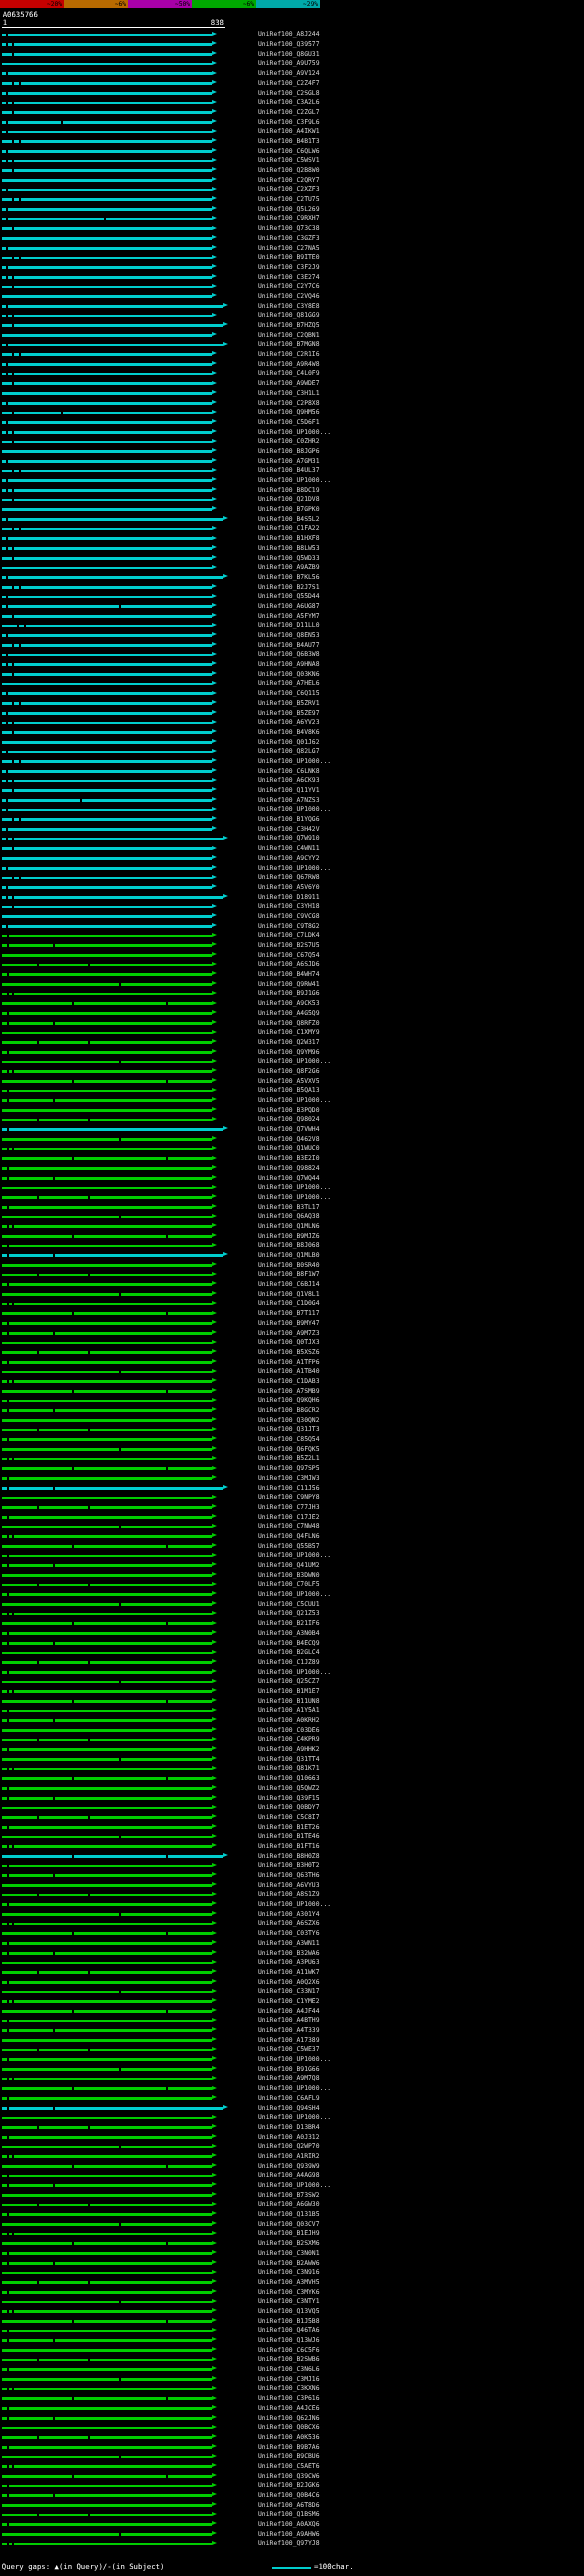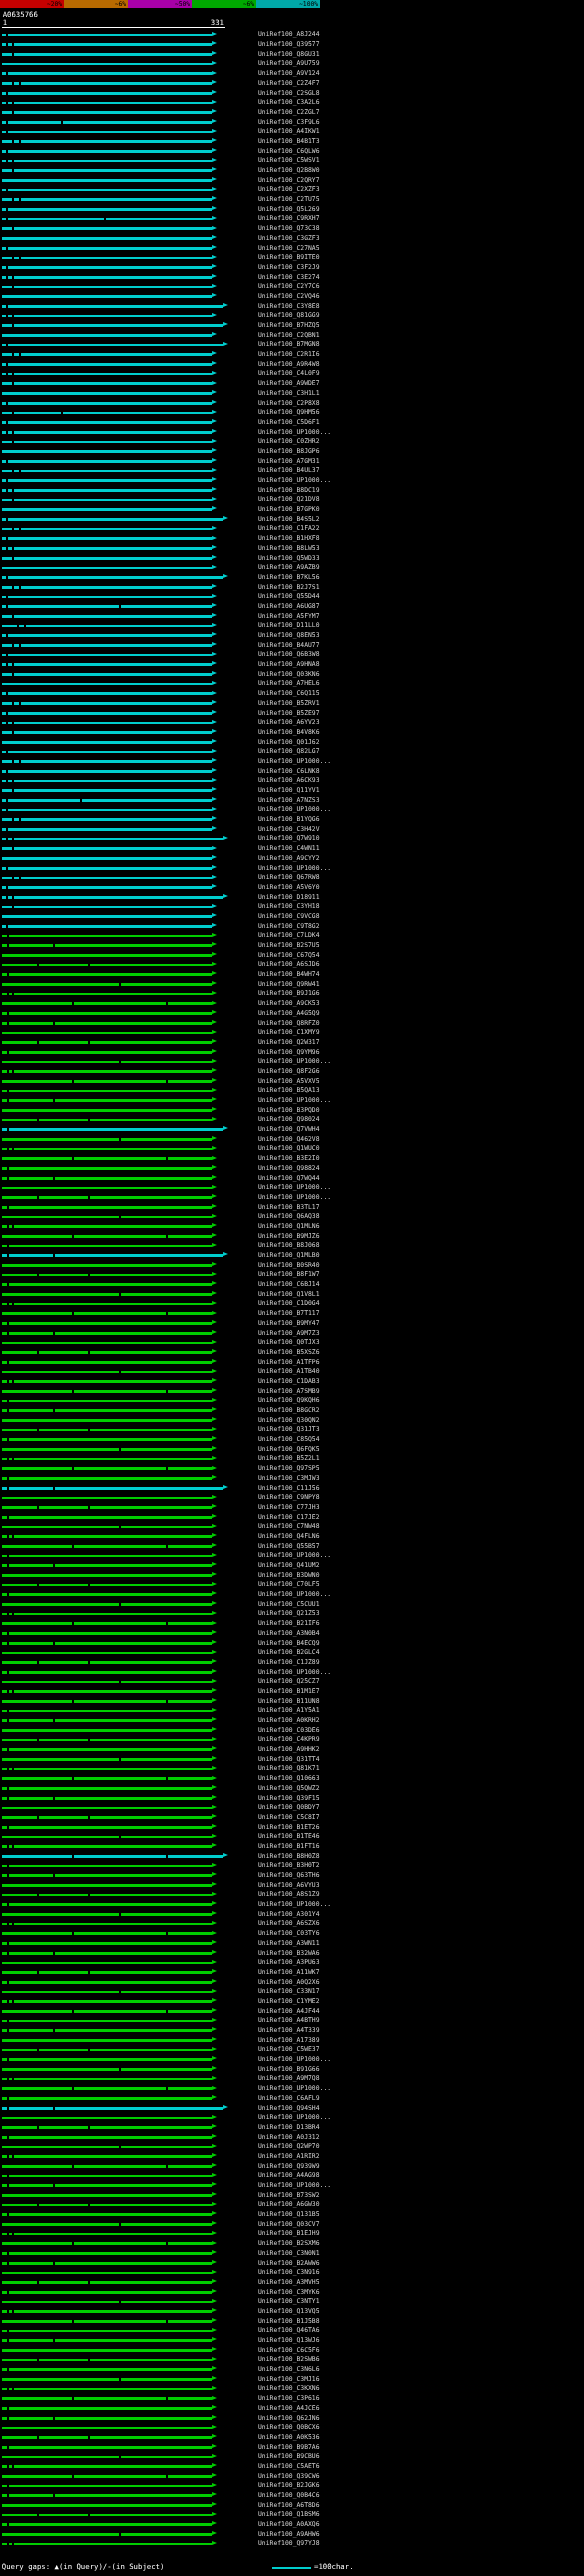--- a/index.html
+++ b/index.html
@@ -26,26 +26,26 @@
   #legend-scale{position:absolute;left:314px;top:2562px;color:#fff;font-size:7.3px;}
 </style>
 </head>
 <body>
 
 <div id="color-key">
     <div class="keyseg" style="background: rgb(196, 0, 0);">~20%</div>
     <div class="keyseg" style="background: rgb(184, 106, 0);">~6%</div>
     <div class="keyseg" style="background: rgb(168, 0, 168);">~50%</div>
     <div class="keyseg" style="background: rgb(0, 168, 0);">~6%</div>
-    <div class="keyseg" style="background: rgb(0, 168, 168);">~100%</div>
+    <div class="keyseg" style="background: rgb(0, 168, 168);">~29%</div>
   </div>
 
 <div id="query-id">A0635766</div>
 <div id="ruler-start">1</div>
-<div id="ruler-end">331</div>
+<div id="ruler-end">838</div>
 <div id="ruler-line"></div>
 
 <div id="rows">
     <div class="row">
       <div class="bar" style="width: 210px; background: rgb(0, 204, 204);">
         <i class="notch" style="left: 4.7px;"></i>
       </div>
       <span class="arrow" style="left: 212px; border-left-color: rgb(0, 204, 204);"></span>
       <span class="hitlabel">UniRef100_A8J244</span>
     </div>

